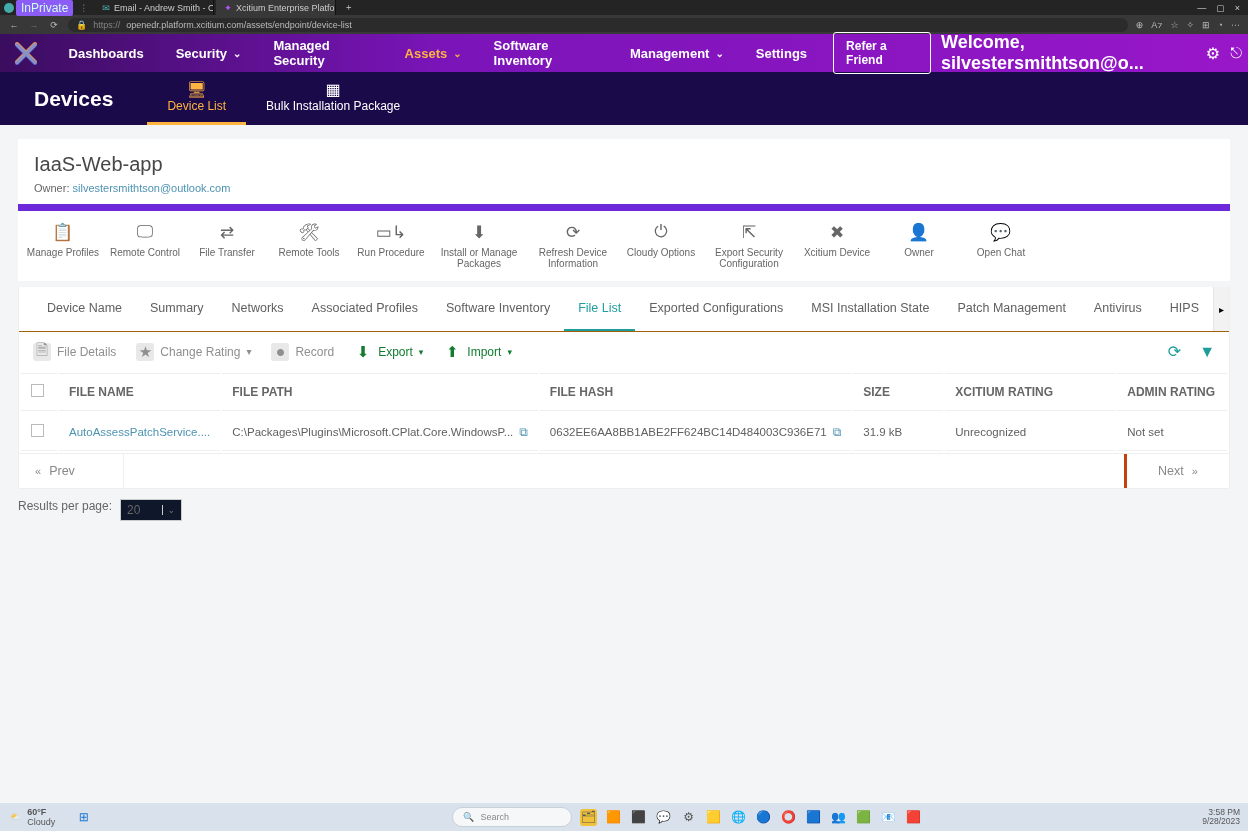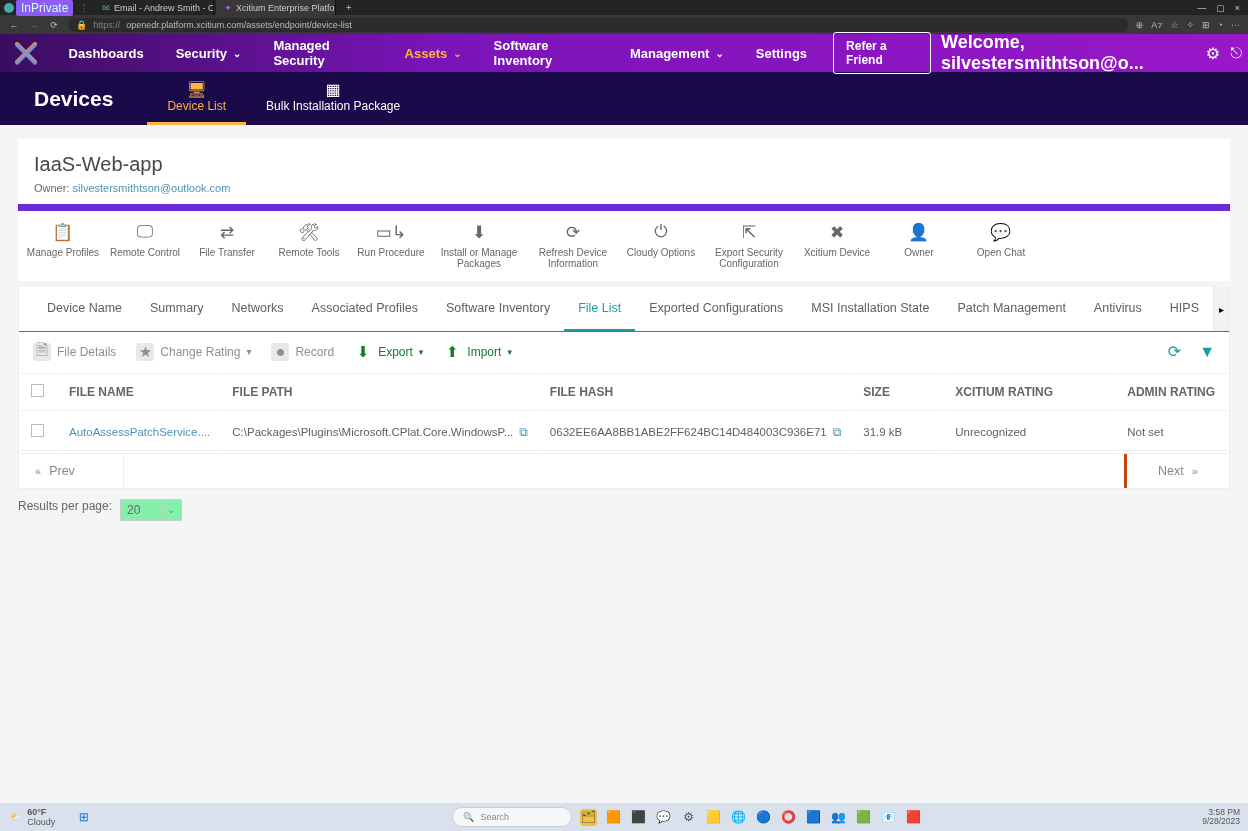--- a/index.html
+++ b/index.html
@@ -72,21 +72,21 @@
 .copy-ico { color:#4d93b3; padding-left:6px; cursor:pointer; font-size:12px;}
 
 
 .pagination { display:flex; align-items:center; font-size:12.5px; color:#888; border-top:1px solid #eee;}
 .pag-cell { padding: 10px 16px; display:flex; align-items:center; gap:8px;}
 .pag-side { width:105px; border-right:1px solid #eee;}
 .pag-side.right { border-right:none; border-left:3px solid #c2410c; justify-content:center; margin-left:auto;}
 
 
 .results-pp { display:flex; gap:8px; font-size:12px; color:#666; margin:10px 18px;}
-.pp-select { border:1px solid #ccc; background:#86efac; height:22px; width:62px; display:flex; align-items:center; justify-content:space-between; padding:0 6px; font-size:12px;}
+.pp-select { border:1px solid #ccc; background:#0f172a; height:22px; width:62px; display:flex; align-items:center; justify-content:space-between; padding:0 6px; font-size:12px;}
 .pp-btn { border-left:1px solid #ccc; padding-left:5px; font-size:9px; color:#777;}
 
 
 .taskbar { position:absolute; bottom:0; left:0; right:0; height:28px; background:#d9e2ec; display:flex; align-items:center; font-size:9px; color:#555;}
 .weather { display:flex; align-items:center; gap:6px; padding:0 10px;}
 .search-box { display:flex; align-items:center; gap:6px; background:#f5f7f9; border:1px solid #c8d0d8; border-radius:13px; height:20px; padding:0 10px; margin-left: 360px; width:120px;}
 .tb-icons { display:flex; gap:8px; padding:0 8px;}
 .tb-ico { width:17px; height:17px; border-radius:3px; display:flex; align-items:center; justify-content:center; font-size:12px;}
 .tb-right { margin-left:auto; display:flex; flex-direction:column; align-items:flex-end; padding:0 8px; line-height:1.1; font-size:8.5px;}
 

